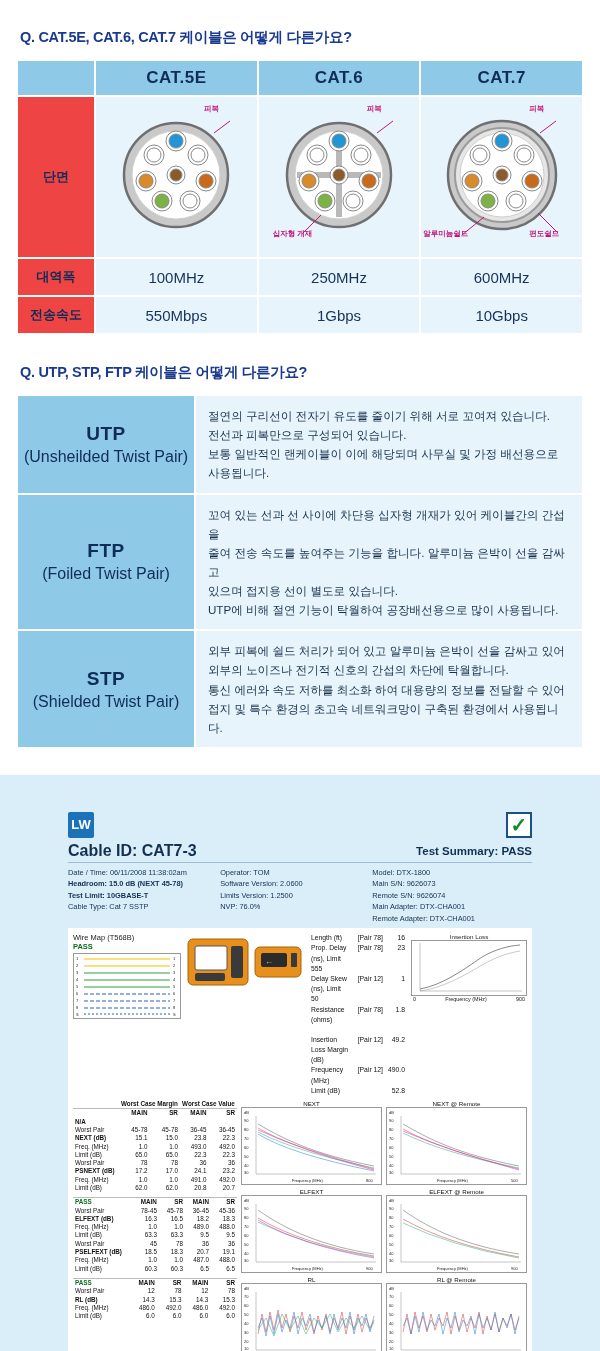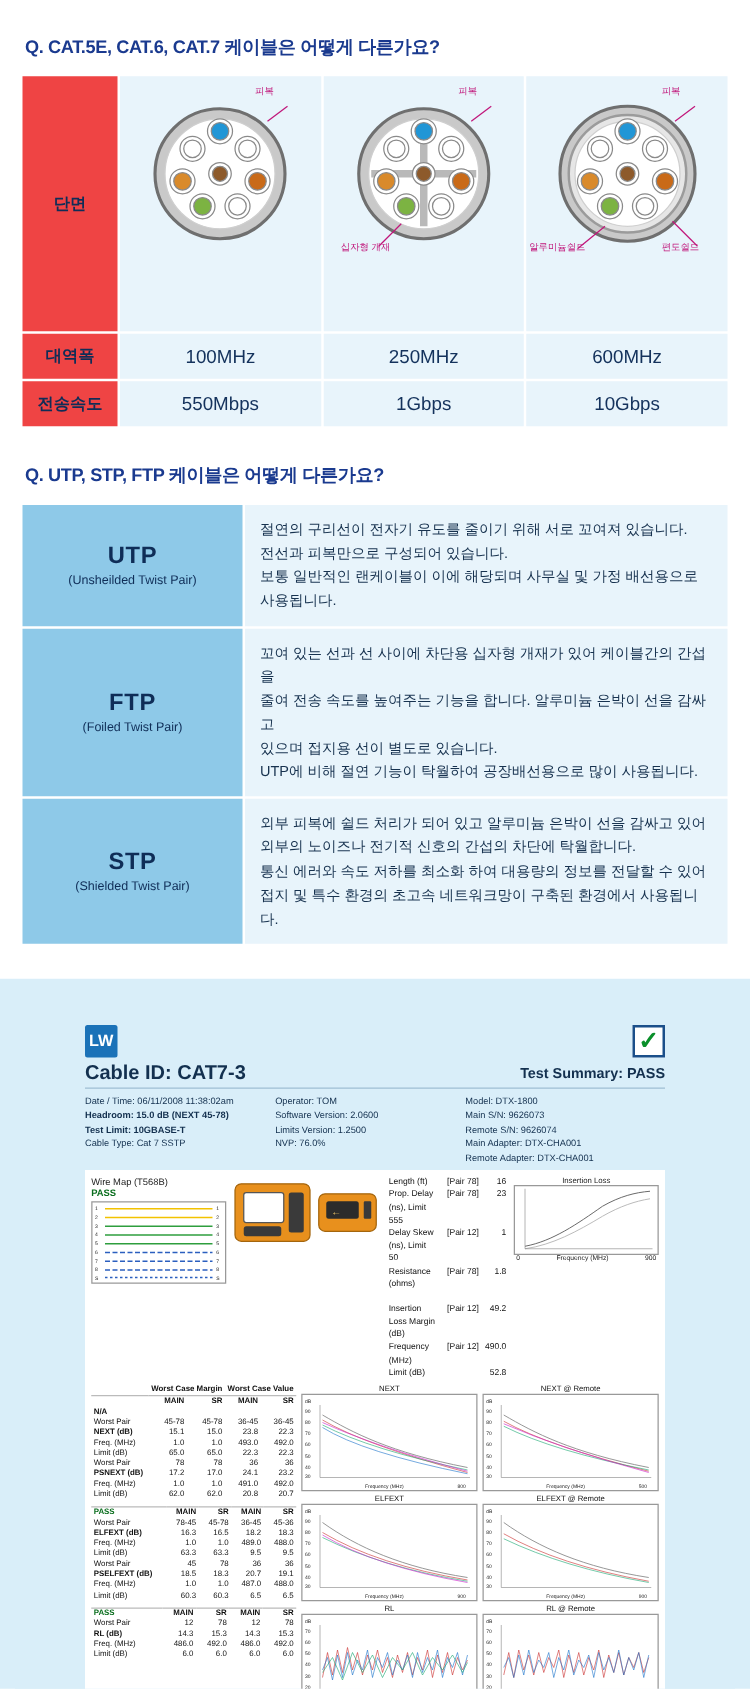--- a/index.html
+++ b/index.html
@@ -51,40 +51,40 @@
   }
   .cell-img { background:#e8f4fb; height:160px; padding:0; }
   .cell-val {
     background:#e8f4fb;
     font-size:15px;
     color:#14325c;
     height:36px;
     font-weight:500;
   }
 
-  .cable-wrap { position:relative; width:100%; height:204px; }
+  .cable-wrap { position:relative; width:100%; height:160px;font-weight:bold; }
   .cable-wrap svg { display:block; margin:0 auto; }
 
   
   table.utp {
     width:568px;
     border-collapse:separate;
     border-spacing:2px;
     table-layout:fixed;
   }
   table.utp td { vertical-align:middle; }
   .utp-name {
     width:176px;
     background:#8ec9e8;
     text-align:center;
     color:#0f2d57;
     padding:12px 4px;
   }
   .utp-name .abbr { font-size:19px; font-weight:bold; letter-spacing:0.5px; }
-  .utp-name .full { font-size:10px; margin-top:3px; }
+  .utp-name .full { font-size:16px; margin-top:3px; }
   .utp-desc {
     background:#e8f4fb;
     padding:10px 12px;
     font-size:11.6px;
     line-height:1.65;
     color:#17324f;
   }
   .utp-desc p { margin:0; }
 
   
@@ -154,20 +154,26 @@
 </style>
 </head>
 <body>
 
 <div class="page">
 
   <h2 class="q">Q. CAT.5E, CAT.6, CAT.7 케이블은 어떻게 다른가요?</h2>
 
   <table class="cat">
     <tbody>
+        <tr>
+      <td class="hdr-blank"></td>
+      <td class="cat-hd">CAT.5E</td>
+      <td class="cat-hd">CAT.6</td>
+      <td class="cat-hd">CAT.7</td>
+    </tr>
     <tr>
       <td class="rowlabel">단면</td>
 
       <td class="cell-img">
         <div class="cable-wrap">
           <svg width="160" height="150" viewBox="0 0 160 150">
             <circle cx="80" cy="78" r="52" fill="#c9c9c9" stroke="#6f6f6f" stroke-width="2.5"></circle>
             <circle cx="80" cy="78" r="44" fill="#ffffff" stroke="#cfcfcf" stroke-width="1"></circle>
 
             <g stroke="#8a8a8a" stroke-width="1">

